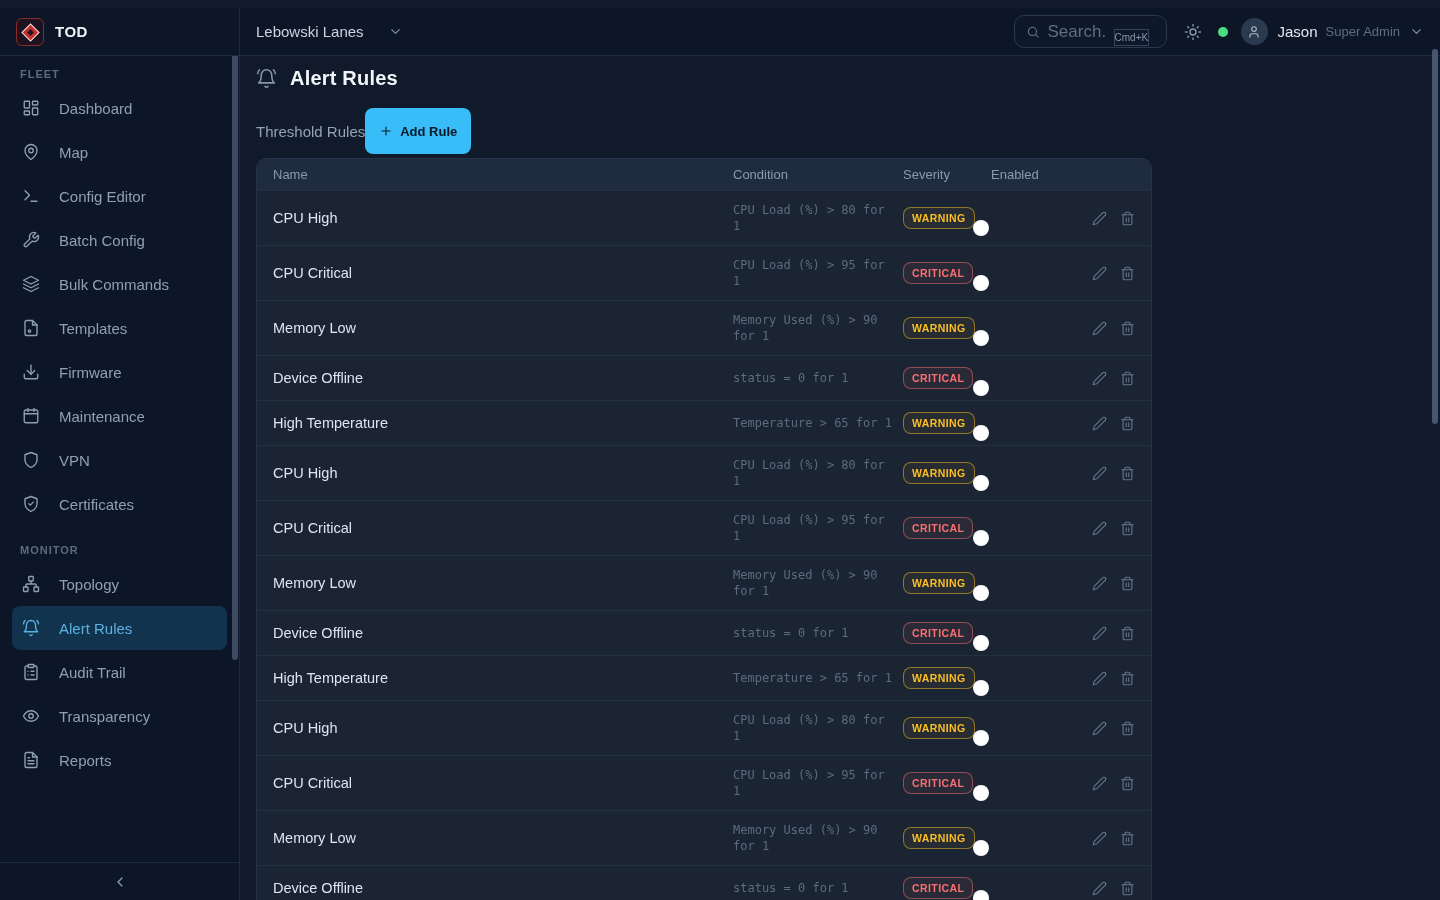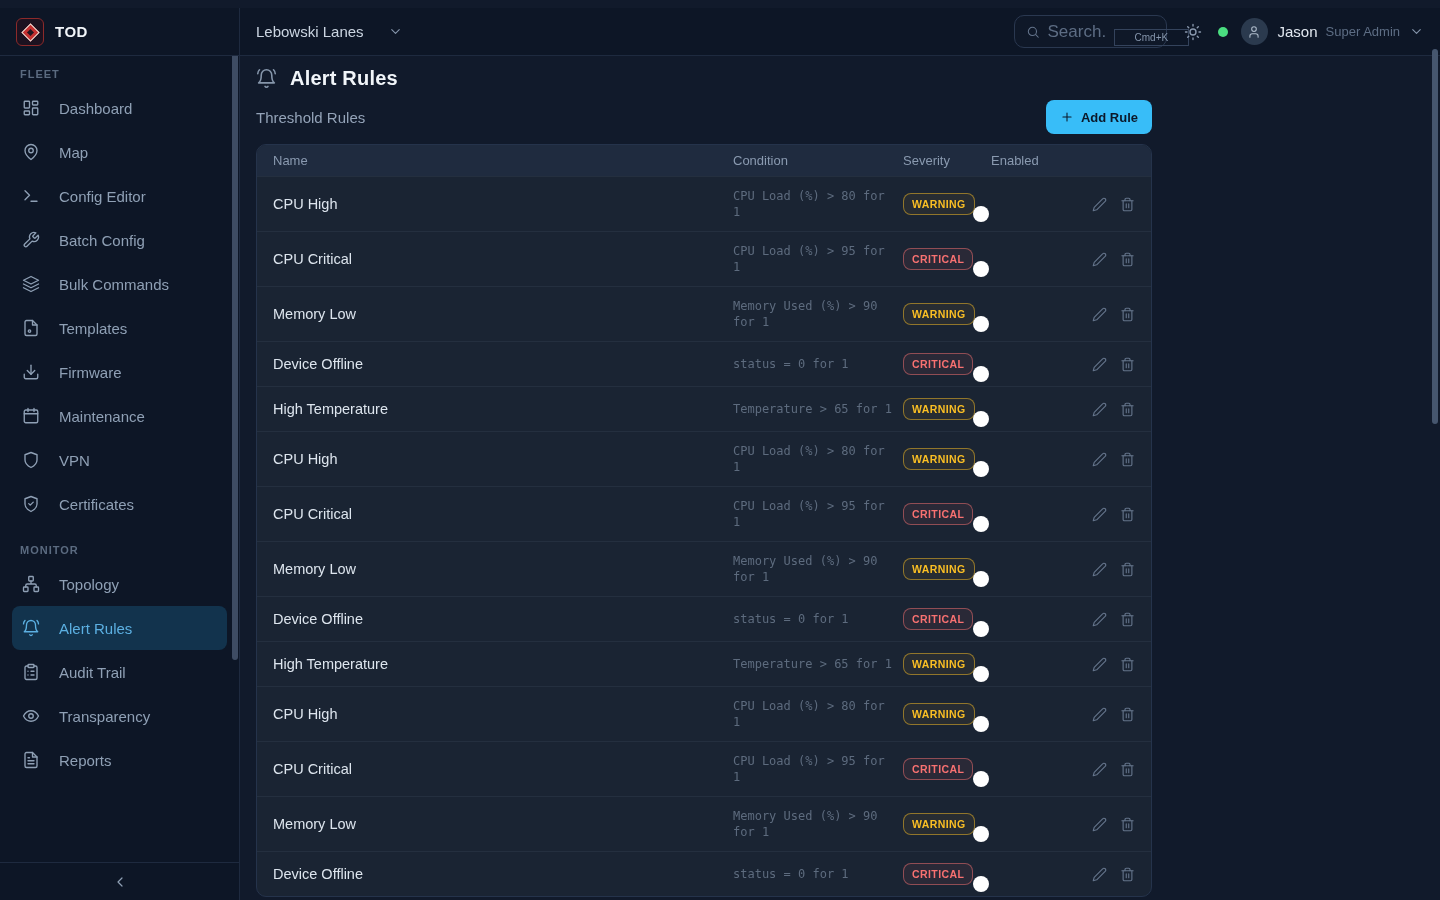--- a/index.html
+++ b/index.html
@@ -52,21 +52,21 @@
     display:flex; align-items:center; gap:8px; padding:0 8px 0 11px;
     background:rgba(255,255,255,0.01);
   }
   .search-box .icon { width:14px; height:14px; color:#64748b; }
   .search-box input {
     background:transparent; border:none; outline:none; width:58px;
     font-size:17px; color:#cbd5e1; font-family:"Liberation Sans", sans-serif;
   }
   .search-box input::placeholder { color:#5d6d84; }
   .kbd {
-    border:1px solid #34435c; border-radius:0; padding:2px 20px;
+    border:1px solid #34435c; border-radius:0; padding:2px 0;
     font-size:10px; color:#8595ab; white-space:nowrap;margin-top:12px;
   }
   .theme-btn { margin-left:17px; width:18px; height:18px; color:#8a99ae; cursor:pointer; }
   .status-dot {
     margin-left:16px; width:10px; height:10px; border-radius:50%;
     background:#4ade80; flex:none;
   }
   .avatar {
     margin-left:13px; width:27px; height:27px; border-radius:50%;
     background:#2b3a4e; display:flex; align-items:center; justify-content:center;
@@ -115,29 +115,28 @@
   .main {
     position:absolute; top:48px; left:240px; right:0; bottom:0;
     overflow:hidden; padding:16px 0 0 16px;
   }
   .content { width:896px; }
   .page-header { display:flex; align-items:center; gap:13px; height:28px; }
   .page-title-icon { width:21px; height:21px; color:#8696ab; }
   .page-title { font-size:20px; font-weight:bold; color:#f1f5f9; letter-spacing:0.2px; }
 
   .section-row {
-    margin-top:10px; display:flex; align-items:center; justify-content:space-between;
+    margin-top:24px; display:flex; align-items:center; 
     height:30px;
-    gap:36px;
   }
   .section-heading { font-size:15px; color:#94a3b8; }
   .add-rule-btn {
     display:flex; align-items:center; gap:7px;
     background:#38bdf8; color:#0b1829; border:none; border-radius:8px;
-    padding:0 14px; height:34px; font-size:13px; font-weight:bold;
+    padding:0 14px; height:46px; font-size:13px; font-weight:bold;
     font-family:"Liberation Sans", sans-serif; cursor:pointer;
   }
   .add-rule-btn .icon { width:14px; height:14px; }
 
   
   .rules-table {
     margin-top:12px; border:1px solid #25334b; border-radius:10px;
     overflow:hidden; background:#1a2433;
   }
   .t-grid {

